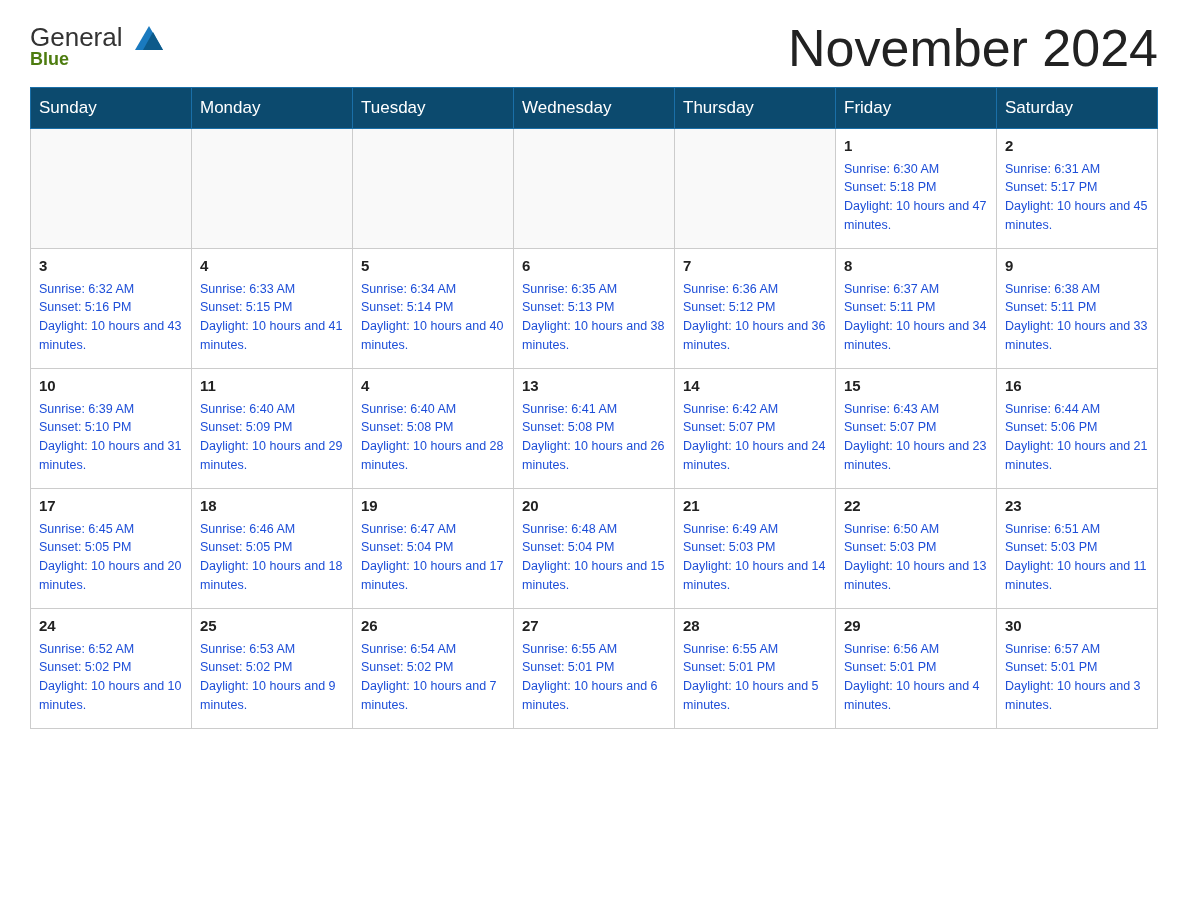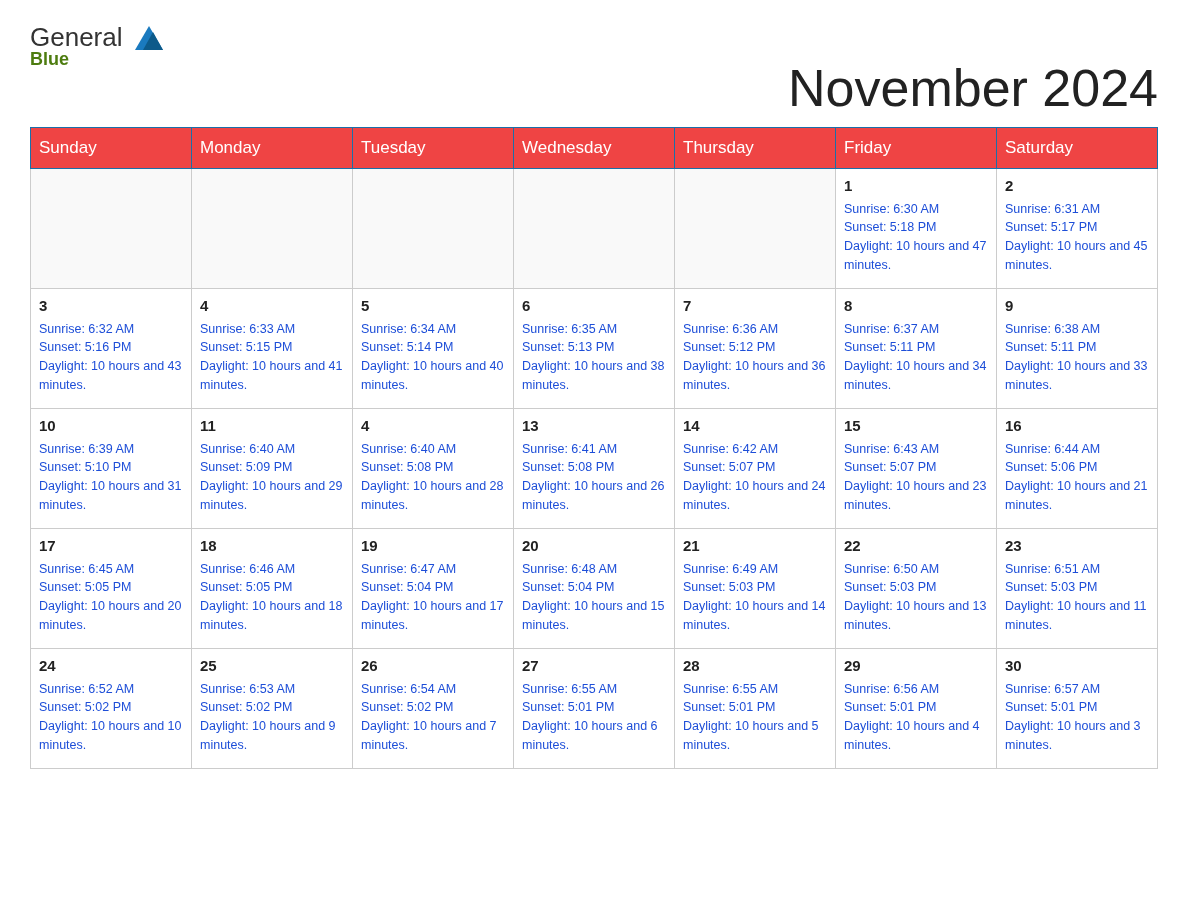--- a/index.html
+++ b/index.html
@@ -21,40 +21,39 @@
       align-items: center;
       gap: 0;
     }
     .logo-text {
       font-size: 26px;
       color: #333;
       font-weight: normal;
     }
     .title-area {
       text-align: left;
-      margin-top: 40px;
     }
     .month-title {
       font-size: 52px;
       color: #222;
       font-weight: normal;
       line-height: 1.1;
     }
     .location-title {
       font-size: 22px;
       color: #555;
       font-weight: normal;
     }
     .calendar {
       width: 100%;
       border-collapse: collapse;
       margin-top: 8px;
     }
     .calendar thead tr th {
-      background: #ef4444;
+      background: #0c4a6e;
       color: #fff;
       font-size: 17px;
       font-weight: normal;
       padding: 10px 8px;
       border: 1px solid #1a6fa8;
       text-align: left;
     }
     .calendar tbody tr td {
       border: 1px solid #ccc;
       vertical-align: top;

